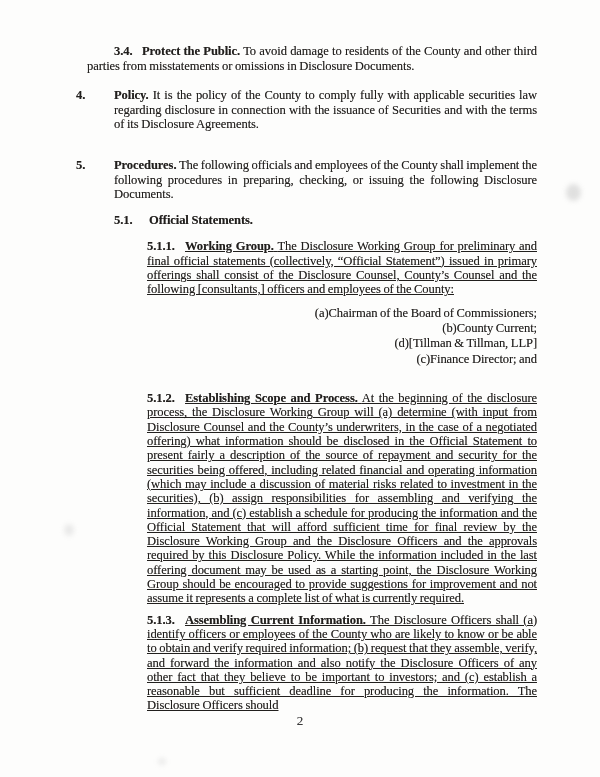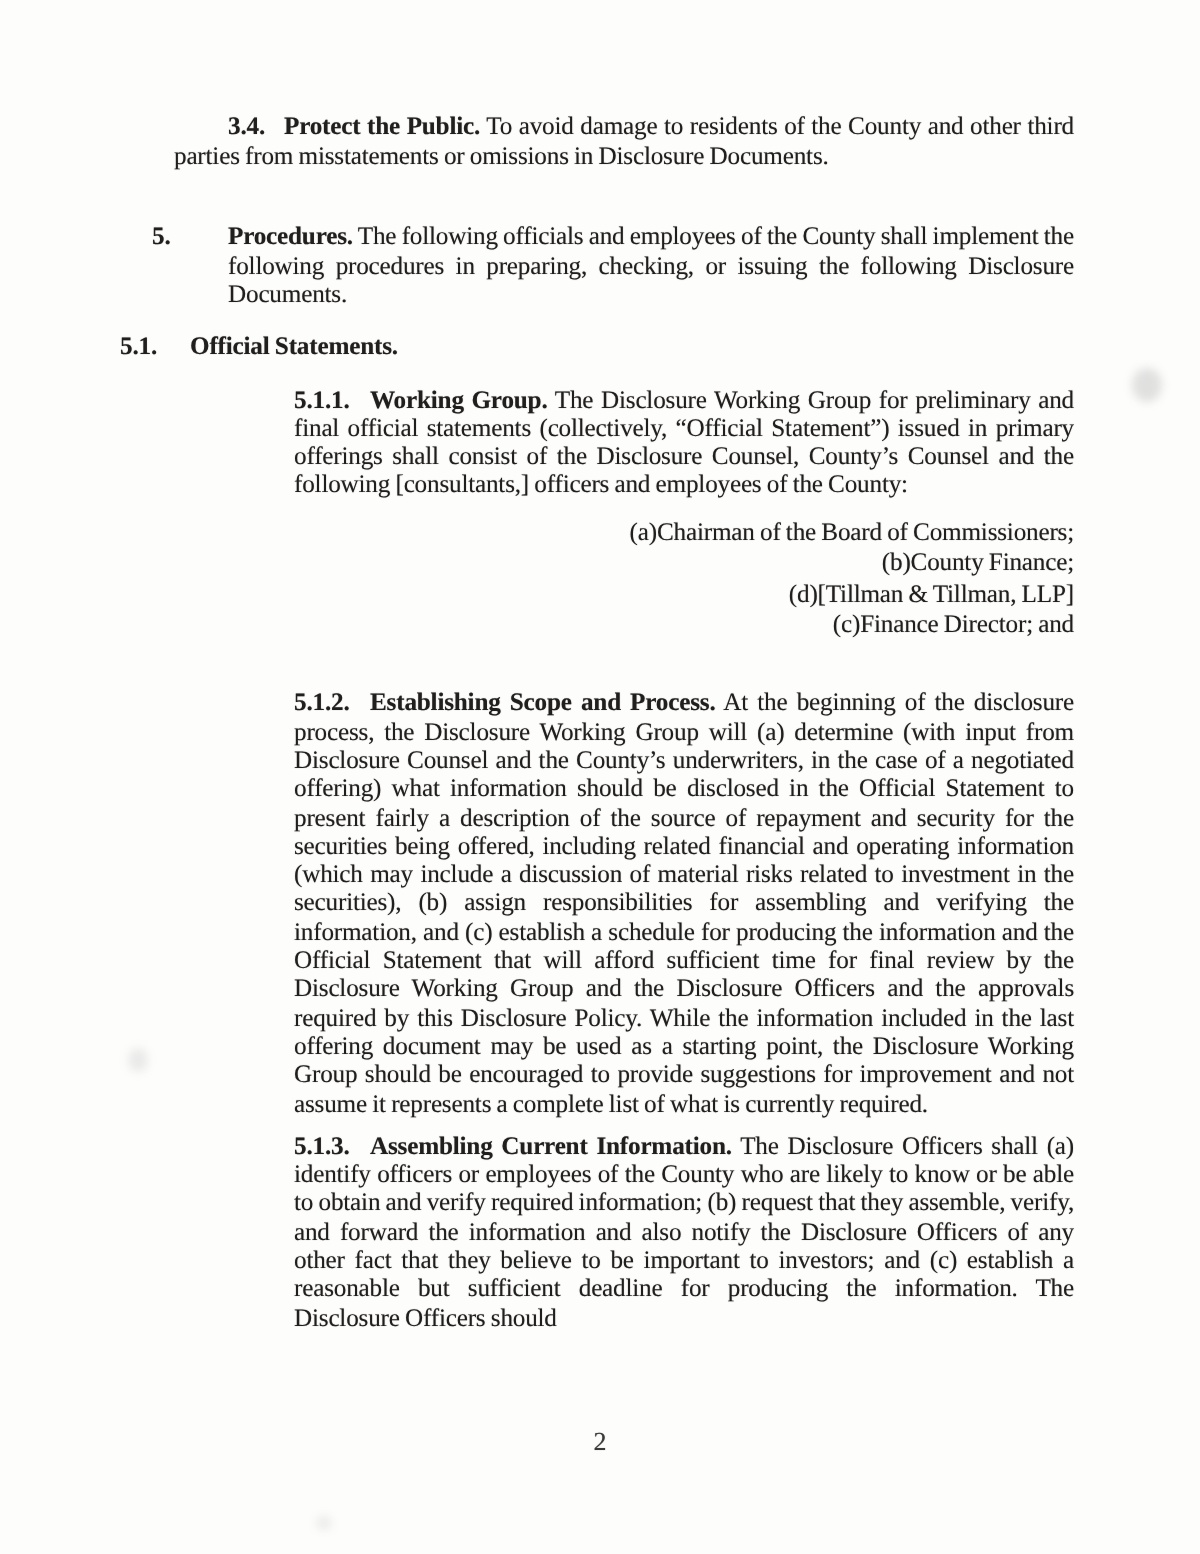--- a/index.html
+++ b/index.html
@@ -7,21 +7,21 @@
     padding: 0;
     background: #ffffff;
   }
   .page {
     position: relative;
     width: 600px;
     height: 777px;
     background: #fdfdfc;
     overflow: hidden;
     box-sizing: border-box;
-    padding-top: 56px;
+    padding-top: 44px;
     font-family: "Liberation Serif", "DejaVu Serif", serif;
     font-size: 12.6px;
     line-height: 14.6px;
     color: #211f1d;
     letter-spacing: -0.1px;
     word-spacing: -0.4px;
     text-shadow: 0 0 0.5px rgba(45, 42, 40, 0.5);
   }
   .para {
     margin: 0 63px 0 114px;
@@ -33,24 +33,24 @@
     font-weight: bold;
     text-indent: 0;
   }
   
   .p34 { margin-left: 87px; text-indent: 27px; }
   .p34 .num { width: 28px; }
   
   .l1 { text-indent: -38px; }
   .l1 .num { width: 38px; }
   
-  .p51 { margin-left: 60px; }
+  .p51 { margin-left: 114px; }
   .p51 .num { width: 35px; }
   
-  .sub { margin-left: 147px; line-height: 14.3px; }
+  .sub { margin-left: 147px; line-height: 14.3px; text-decoration: underline; }
   .sub .num { width: 38px; }
   .m-sec4 { margin-top: 15px; }
   .m-sec5 { margin-top: 26px; }
   .m-51   { margin-top: 11px; }
   .m-511  { margin-top: 12px; }
   .m-512  { margin-top: 24px; }
   .m-513  { margin-top: 7px; }
   .member-list {
     margin: 9px 63px 0 163px;
     line-height: 15.4px;
@@ -79,30 +79,31 @@
   .smudge-left  { left: 64px;  top: 524px; width: 10px; height: 12px; opacity: 0.30; }
   .smudge-bottom{ left: 158px; top: 758px; width: 8px;  height: 7px;  opacity: 0.28; }
 </style>
 </head>
 <body>
 
 <div class="page">
 
   <p class="para p34"><span class="num">3.4.</span><span class="heading">Protect the Public.</span> <span>To avoid damage to residents of the County and other third parties from misstatements or omissions in Disclosure Documents.</span></p>
 
+  <p class="para l1 m-sec4"><span class="num">4.</span><span class="heading">Policy.</span> <span>It is the policy of the County to comply fully with applicable securities law regarding disclosure in connection with the issuance of Securities and with the terms of its Disclosure Agreements.</span></p>
 
   <p class="para l1 m-sec5"><span class="num">5.</span><span class="heading">Procedures.</span> <span>The following officials and employees of the County shall implement the following procedures in preparing, checking, or issuing the following Disclosure Documents.</span></p>
 
   <p class="para p51 m-51"><span class="num">5.1.</span><span class="heading">Official Statements.</span></p>
 
   <p class="para sub m-511"><span class="num">5.1.1.</span><span class="heading">Working Group.</span> <span>The Disclosure Working Group for preliminary and final official statements (collectively, “Official Statement”) issued in primary offerings shall consist of the Disclosure Counsel, County’s Counsel and the following [consultants,] officers and employees of the County:</span></p>
 
   <div class="member-list">
     <div class="list-row"><span class="marker">(a)</span><span>Chairman of the Board of Commissioners;</span></div>
-    <div class="list-row"><span class="marker">(b)</span><span>County Finance;</span></div>
+    <div class="list-row"><span class="marker">(b)</span><span>County Current;</span></div>
     <div class="list-row"><span class="marker">(d)</span><span>[Tillman &amp; Tillman, LLP]</span></div>
     <div class="list-row"><span class="marker">(c)</span><span>Finance Director; and</span></div>
   </div>
 
   <p class="para sub m-512"><span class="num">5.1.2.</span><span class="heading">Establishing Scope and Process.</span> <span>At the beginning of the disclosure process, the Disclosure Working Group will (a) determine (with input from Disclosure Counsel and the County’s underwriters, in the case of a negotiated offering) what information should be disclosed in the Official Statement to present fairly a description of the source of repayment and security for the securities being offered, including related financial and operating information (which may include a discussion of material risks related to investment in the securities), (b) assign responsibilities for assembling and verifying the information, and (c) establish a schedule for producing the information and the Official Statement that will afford sufficient time for final review by the Disclosure Working Group and the Disclosure Officers and the approvals required by this Disclosure Policy. While the information included in the last offering document may be used as a starting point, the Disclosure Working Group should be encouraged to provide suggestions for improvement and not assume it represents a complete list of what is currently required.</span></p>
 
   <p class="para sub m-513"><span class="num">5.1.3.</span><span class="heading">Assembling Current Information.</span> <span>The Disclosure Officers shall (a) identify officers or employees of the County who are likely to know or be able to obtain and verify required information; (b) request that they assemble, verify, and forward the information and also notify the Disclosure Officers of any other fact that they believe to be important to investors; and (c) establish a reasonable but sufficient deadline for producing the information. The Disclosure Officers should</span></p>
 
   <div class="page-number">2</div>
 

